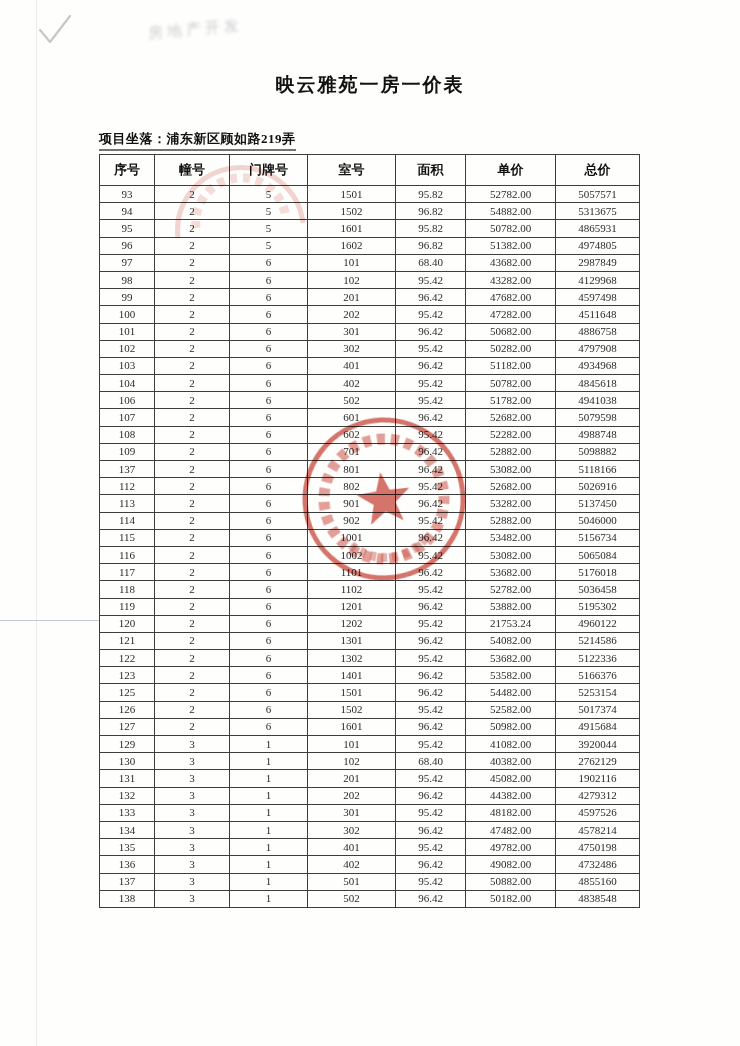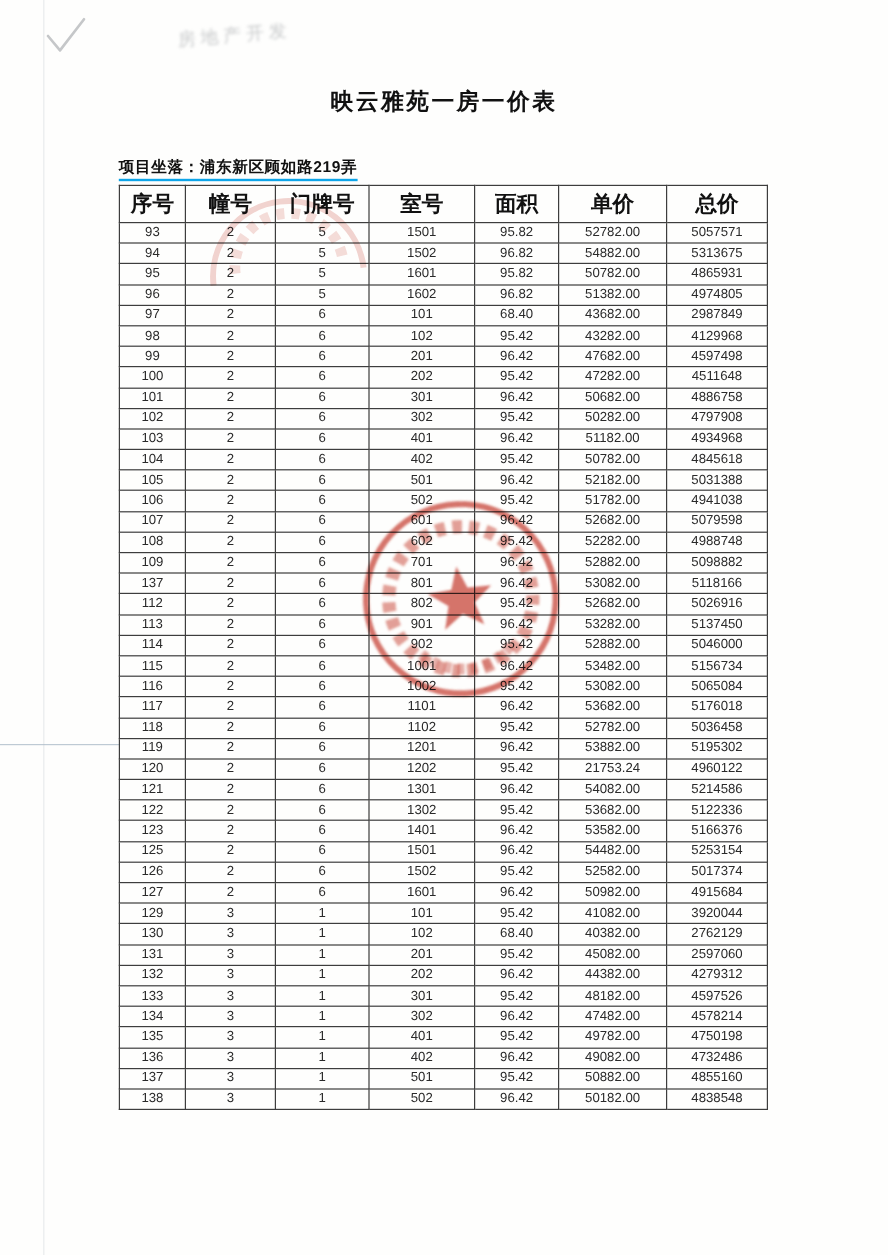--- a/index.html
+++ b/index.html
@@ -1,49 +1,49 @@
 <!DOCTYPE html>
 <html><head>
 <meta charset="utf-8">
 <style>
   html,body { margin:0; padding:0; background:#ffffff; }
   .page {
     position:relative; width:740px; height:1046px;
     background:#fefefdff; overflow:hidden;
-    font-family:Liberation Sans, sans-serif; color:#222;
+    font-family:Liberation Serif, serif; color:#222;
   }
   .scan-line-v { position:absolute; left:36px; top:0; width:1px; height:100%;
     background:#d9dcde; opacity:.55; }
   .scan-line-h { position:absolute; left:0; top:620px; width:100px; height:1px;
     background:#aebdc9; opacity:.8; }
   .pen-mark { position:absolute; left:36px; top:12px; width:40px; height:34px; opacity:.55; }
   .watermark {
     position:absolute; top:20px; left:148px;
     font-size:15px; letter-spacing:4px; color:#8f9397;
     opacity:.5; filter:blur(1.5px); transform:rotate(-5deg);
     white-space:nowrap;
   }
   .doc-title {
     position:absolute; top:72px; left:0; width:100%; margin:0;
     text-align:center; font-size:19px; font-weight:bold; letter-spacing:2px; color:#111;
   }
   .location {
     position:absolute; top:130px; left:99px;
     font-size:13px; font-weight:bold; color:#111;
-    border-bottom:2px solid #0ea5e9; padding-bottom:1px; letter-spacing:.5px;
+    border-bottom:2px solid #737373; padding-bottom:1px; letter-spacing:.5px;
   }
   table.price-table {
     position:absolute; top:154px; left:99px; width:541px;
     border-collapse:collapse; table-layout:fixed;
   }
   .price-table th, .price-table td {
     border:1px solid #3d3d3d; text-align:center; padding:0;
     overflow:hidden; white-space:nowrap;
   }
-  .price-table th { height:30px; font-size:18px; font-weight:bold; color:#111; }
+  .price-table th { height:30px; font-size:13px; font-weight:bold; color:#111; }
   .price-table td { height:16.2px; font-size:11px; line-height:1; color:#2a2a2a; }
   .seal {
     position:absolute; left:293px; top:408px; width:182px; height:182px;
     mix-blend-mode:multiply; opacity:.88; pointer-events:none;
   }
   .seal-fragment {
     position:absolute; left:158px; top:128px; width:160px; height:115px;
     mix-blend-mode:multiply; opacity:.22; pointer-events:none;
   }
 </style>
@@ -189,29 +189,20 @@
         <tr>
           <td>104</td>
           <td>2</td>
           <td>6</td>
           <td>402</td>
           <td>95.42</td>
           <td>50782.00</td>
           <td>4845618</td>
         </tr>
         <tr>
-          <td>105</td>
-          <td>2</td>
-          <td>6</td>
-          <td>501</td>
-          <td>96.42</td>
-          <td>52182.00</td>
-          <td>5031388</td>
-        </tr>
-        <tr>
           <td>106</td>
           <td>2</td>
           <td>6</td>
           <td>502</td>
           <td>95.42</td>
           <td>51782.00</td>
           <td>4941038</td>
         </tr>
         <tr>
           <td>107</td>
@@ -402,21 +393,21 @@
           <td>40382.00</td>
           <td>2762129</td>
         </tr>
         <tr>
           <td>131</td>
           <td>3</td>
           <td>1</td>
           <td>201</td>
           <td>95.42</td>
           <td>45082.00</td>
-          <td>2597060</td>
+          <td>1902116</td>
         </tr>
         <tr>
           <td>132</td>
           <td>3</td>
           <td>1</td>
           <td>202</td>
           <td>96.42</td>
           <td>44382.00</td>
           <td>4279312</td>
         </tr>

